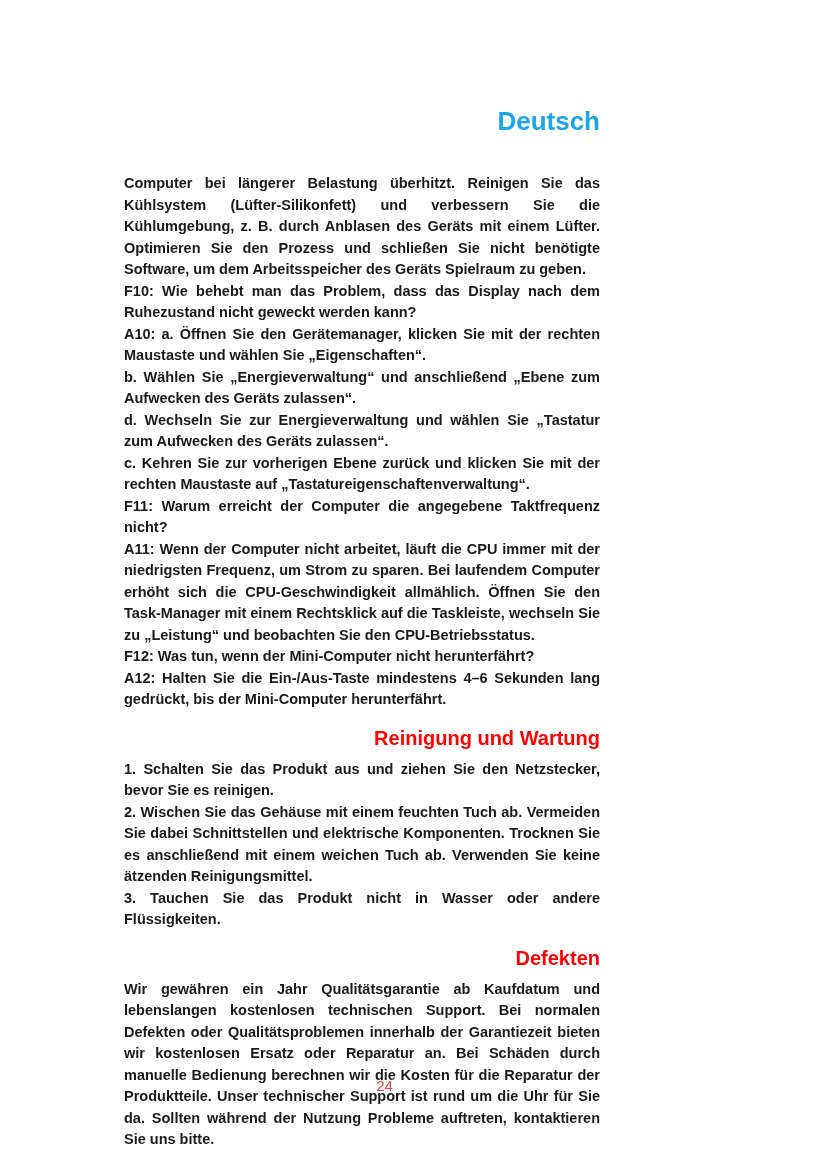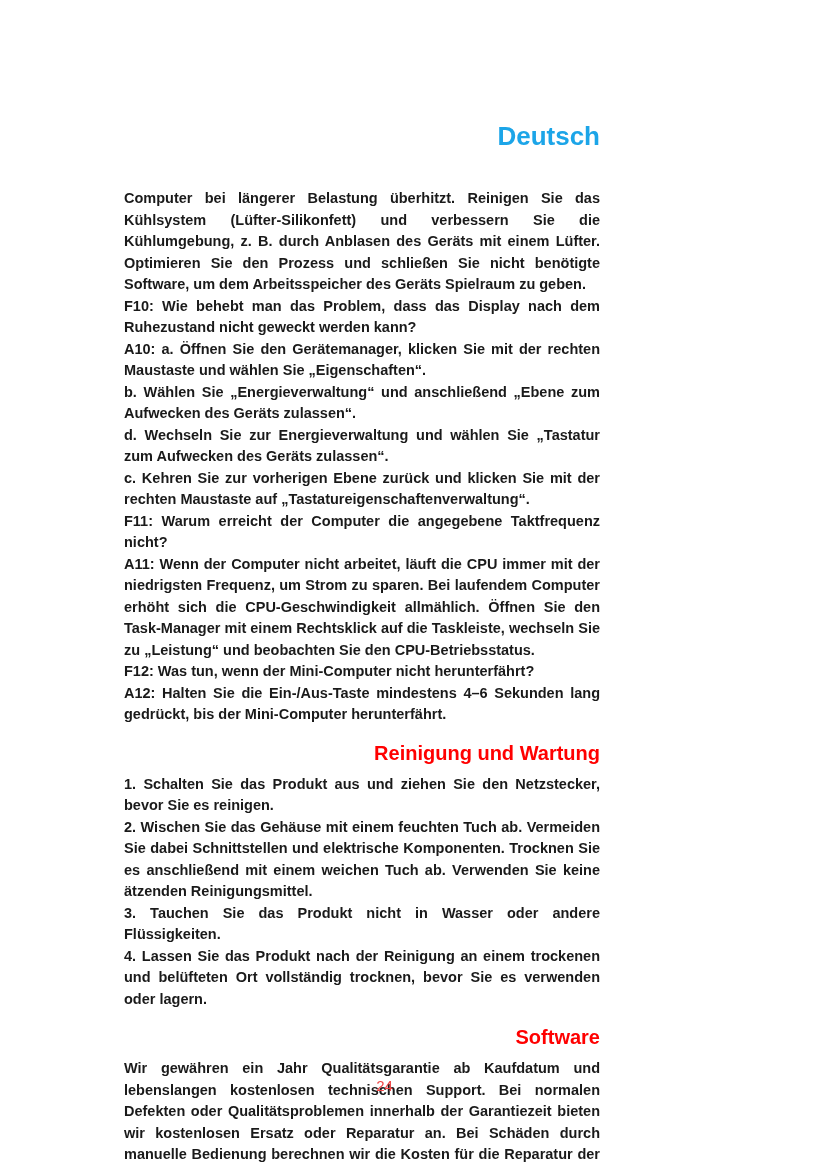--- a/index.html
+++ b/index.html
@@ -4,21 +4,21 @@
 <style>
   html, body {
     margin: 0;
     padding: 0;
     background: #ffffff;
   }
   .page {
     width: 724px;
     height: 1165px;
     box-sizing: border-box;
-    padding: 17px 124px;
+    padding: 2px 124px;
     position: relative;
     background: #ffffff;
     font-family: "Liberation Sans", "DejaVu Sans", sans-serif;
     color: #1a1a1a;
     overflow: hidden;
   }
   h1.lang-title {
     margin: 104px 0 36px 0;
     font-size: 26px;
     line-height: 1.2;
@@ -73,25 +73,24 @@
     <p>A11: Wenn der Computer nicht arbeitet, läuft die CPU immer mit der niedrigsten Frequenz, um Strom zu sparen. Bei laufendem Computer erhöht sich die CPU-Geschwindigkeit allmählich. Öffnen Sie den Task-Manager mit einem Rechtsklick auf die Taskleiste, wechseln Sie zu „Leistung“ und beobachten Sie den CPU-Betriebsstatus.</p>
     <p>F12: Was tun, wenn der Mini-Computer nicht herunterfährt?</p>
     <p>A12: Halten Sie die Ein-/Aus-Taste mindestens 4–6 Sekunden lang gedrückt, bis der Mini-Computer herunterfährt.</p>
   </section>
 
   <section class="body-text">
     <h2 class="section-heading">Reinigung und Wartung</h2>
     <p>1. Schalten Sie das Produkt aus und ziehen Sie den Netzstecker, bevor Sie es reinigen.</p>
     <p>2. Wischen Sie das Gehäuse mit einem feuchten Tuch ab. Vermeiden Sie dabei Schnittstellen und elektrische Komponenten. Trocknen Sie es anschließend mit einem weichen Tuch ab. Verwenden Sie keine ätzenden Reinigungsmittel.</p>
     <p>3. Tauchen Sie das Produkt nicht in Wasser oder andere Flüssigkeiten.</p>
-    <p>4. Lassen Sie das Produkt nach der Reinigung an einem trockenen und belüfteten Ort vollständig trocknen, bevor Sie es verwenden oder lagern.</p>
   </section>
 
   <section class="body-text">
-    <h2 class="section-heading">Software</h2>
+    <h2 class="section-heading">Defekten</h2>
     <p>Wir gewähren ein Jahr Qualitätsgarantie ab Kaufdatum und lebenslangen kostenlosen technischen Support. Bei normalen Defekten oder Qualitätsproblemen innerhalb der Garantiezeit bieten wir kostenlosen Ersatz oder Reparatur an. Bei Schäden durch manuelle Bedienung berechnen wir die Kosten für die Reparatur der Produktteile. Unser technischer Support ist rund um die Uhr für Sie da. Sollten während der Nutzung Probleme auftreten, kontaktieren Sie uns bitte.</p>
   </section>
 
   <div class="page-footer">
     <span>24</span>
   </div>
 
 </div>
 
 </body></html>

